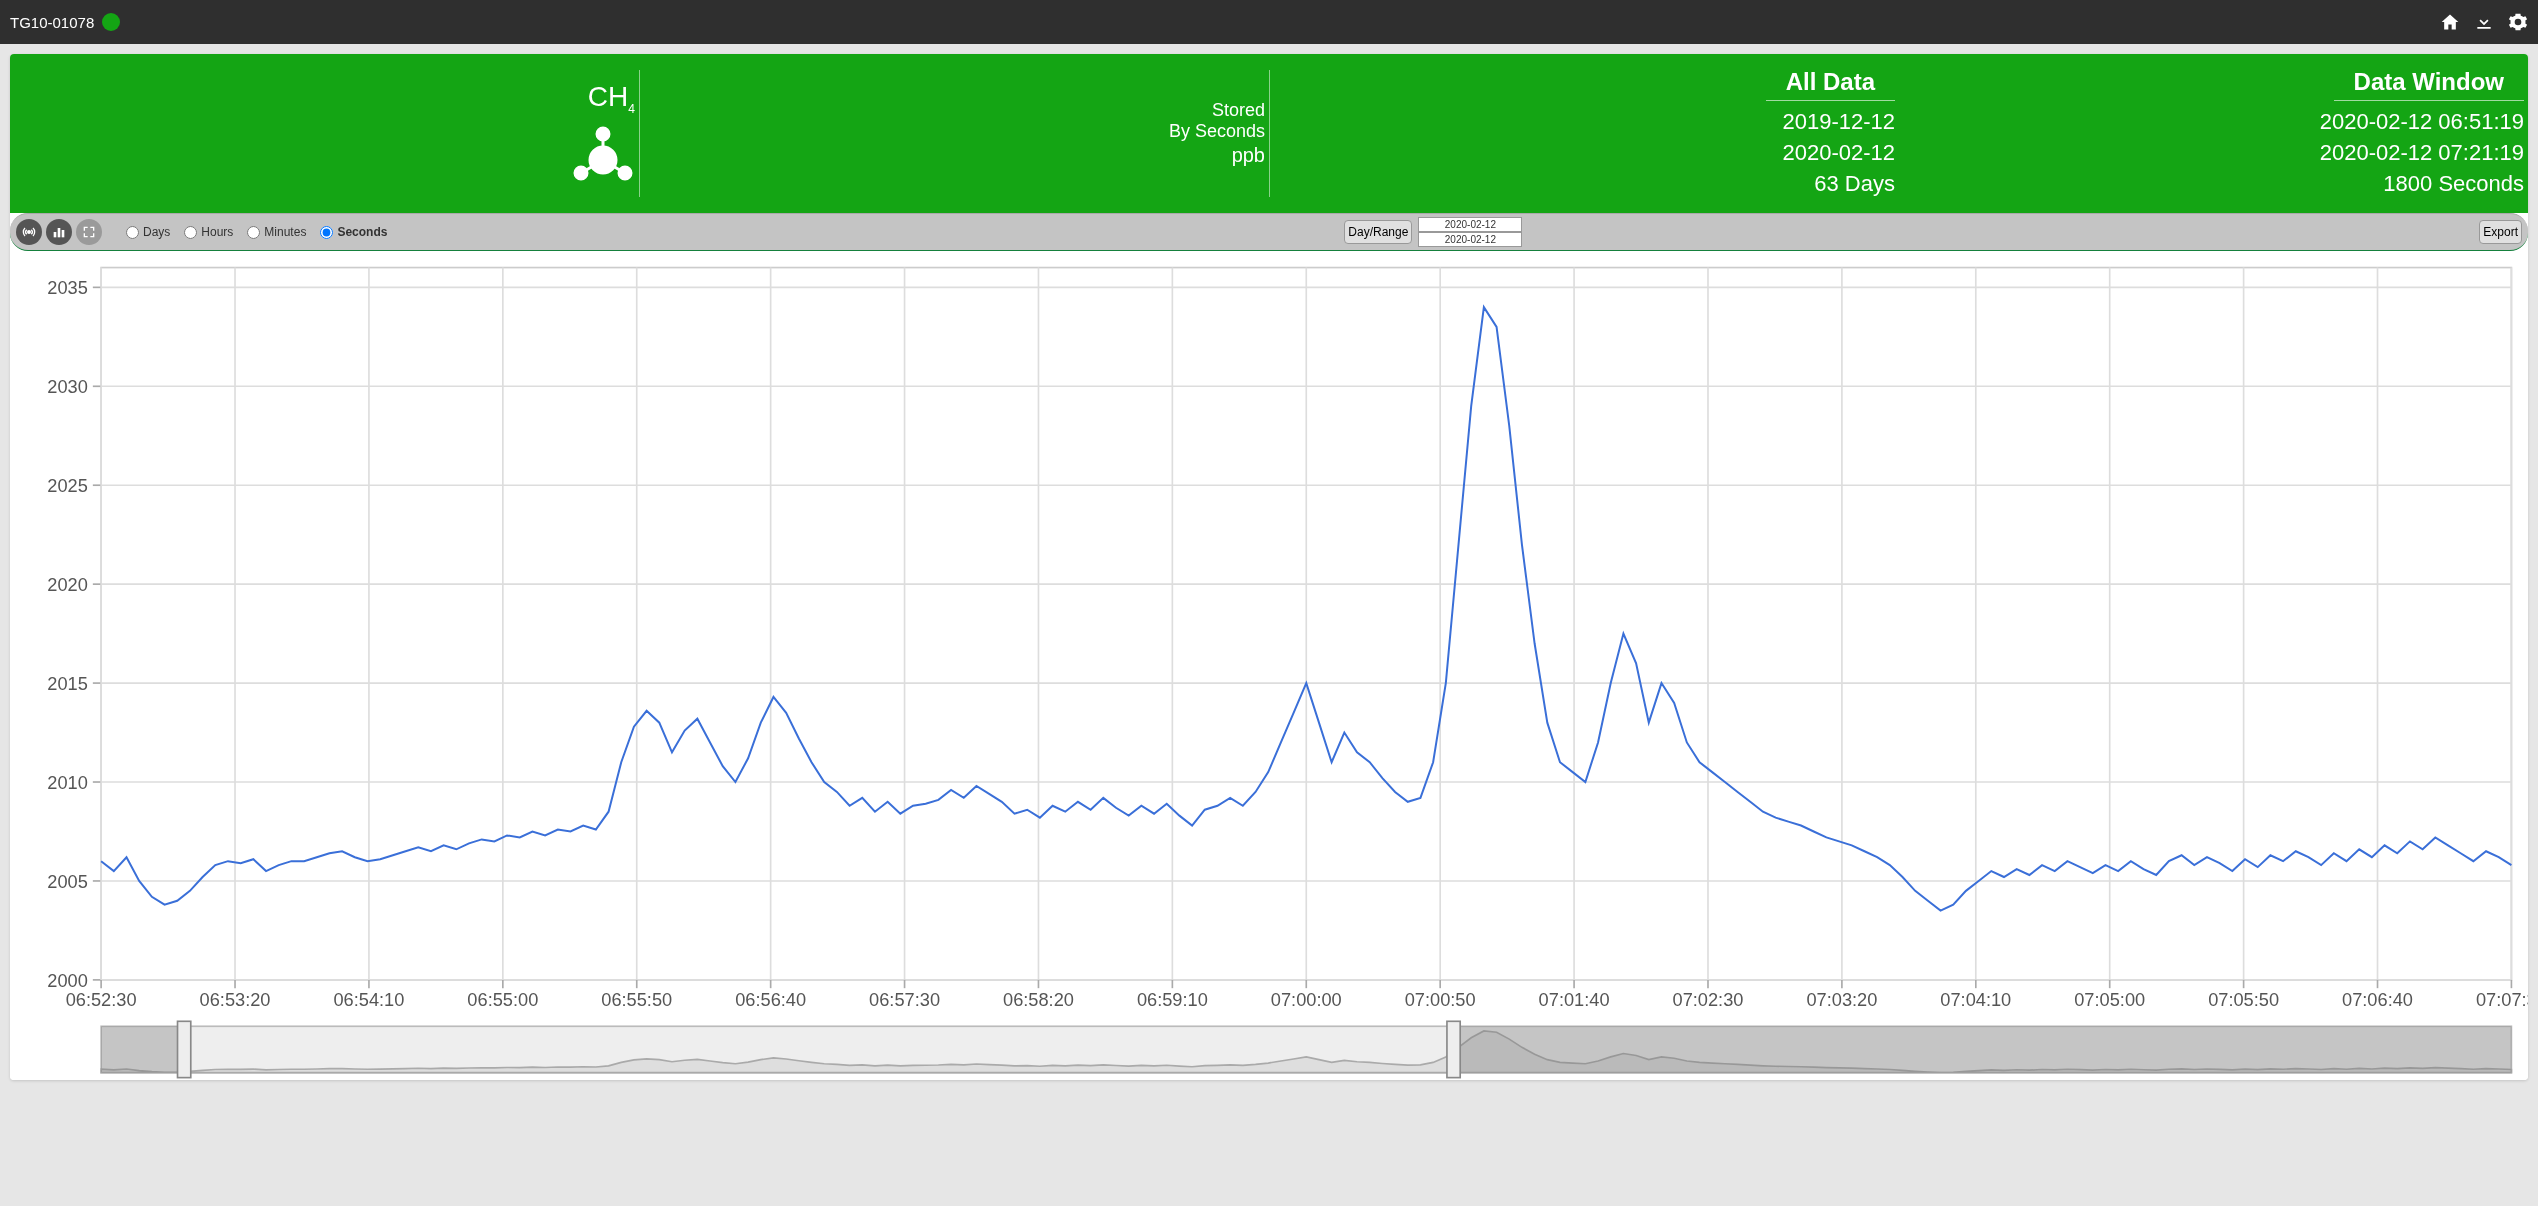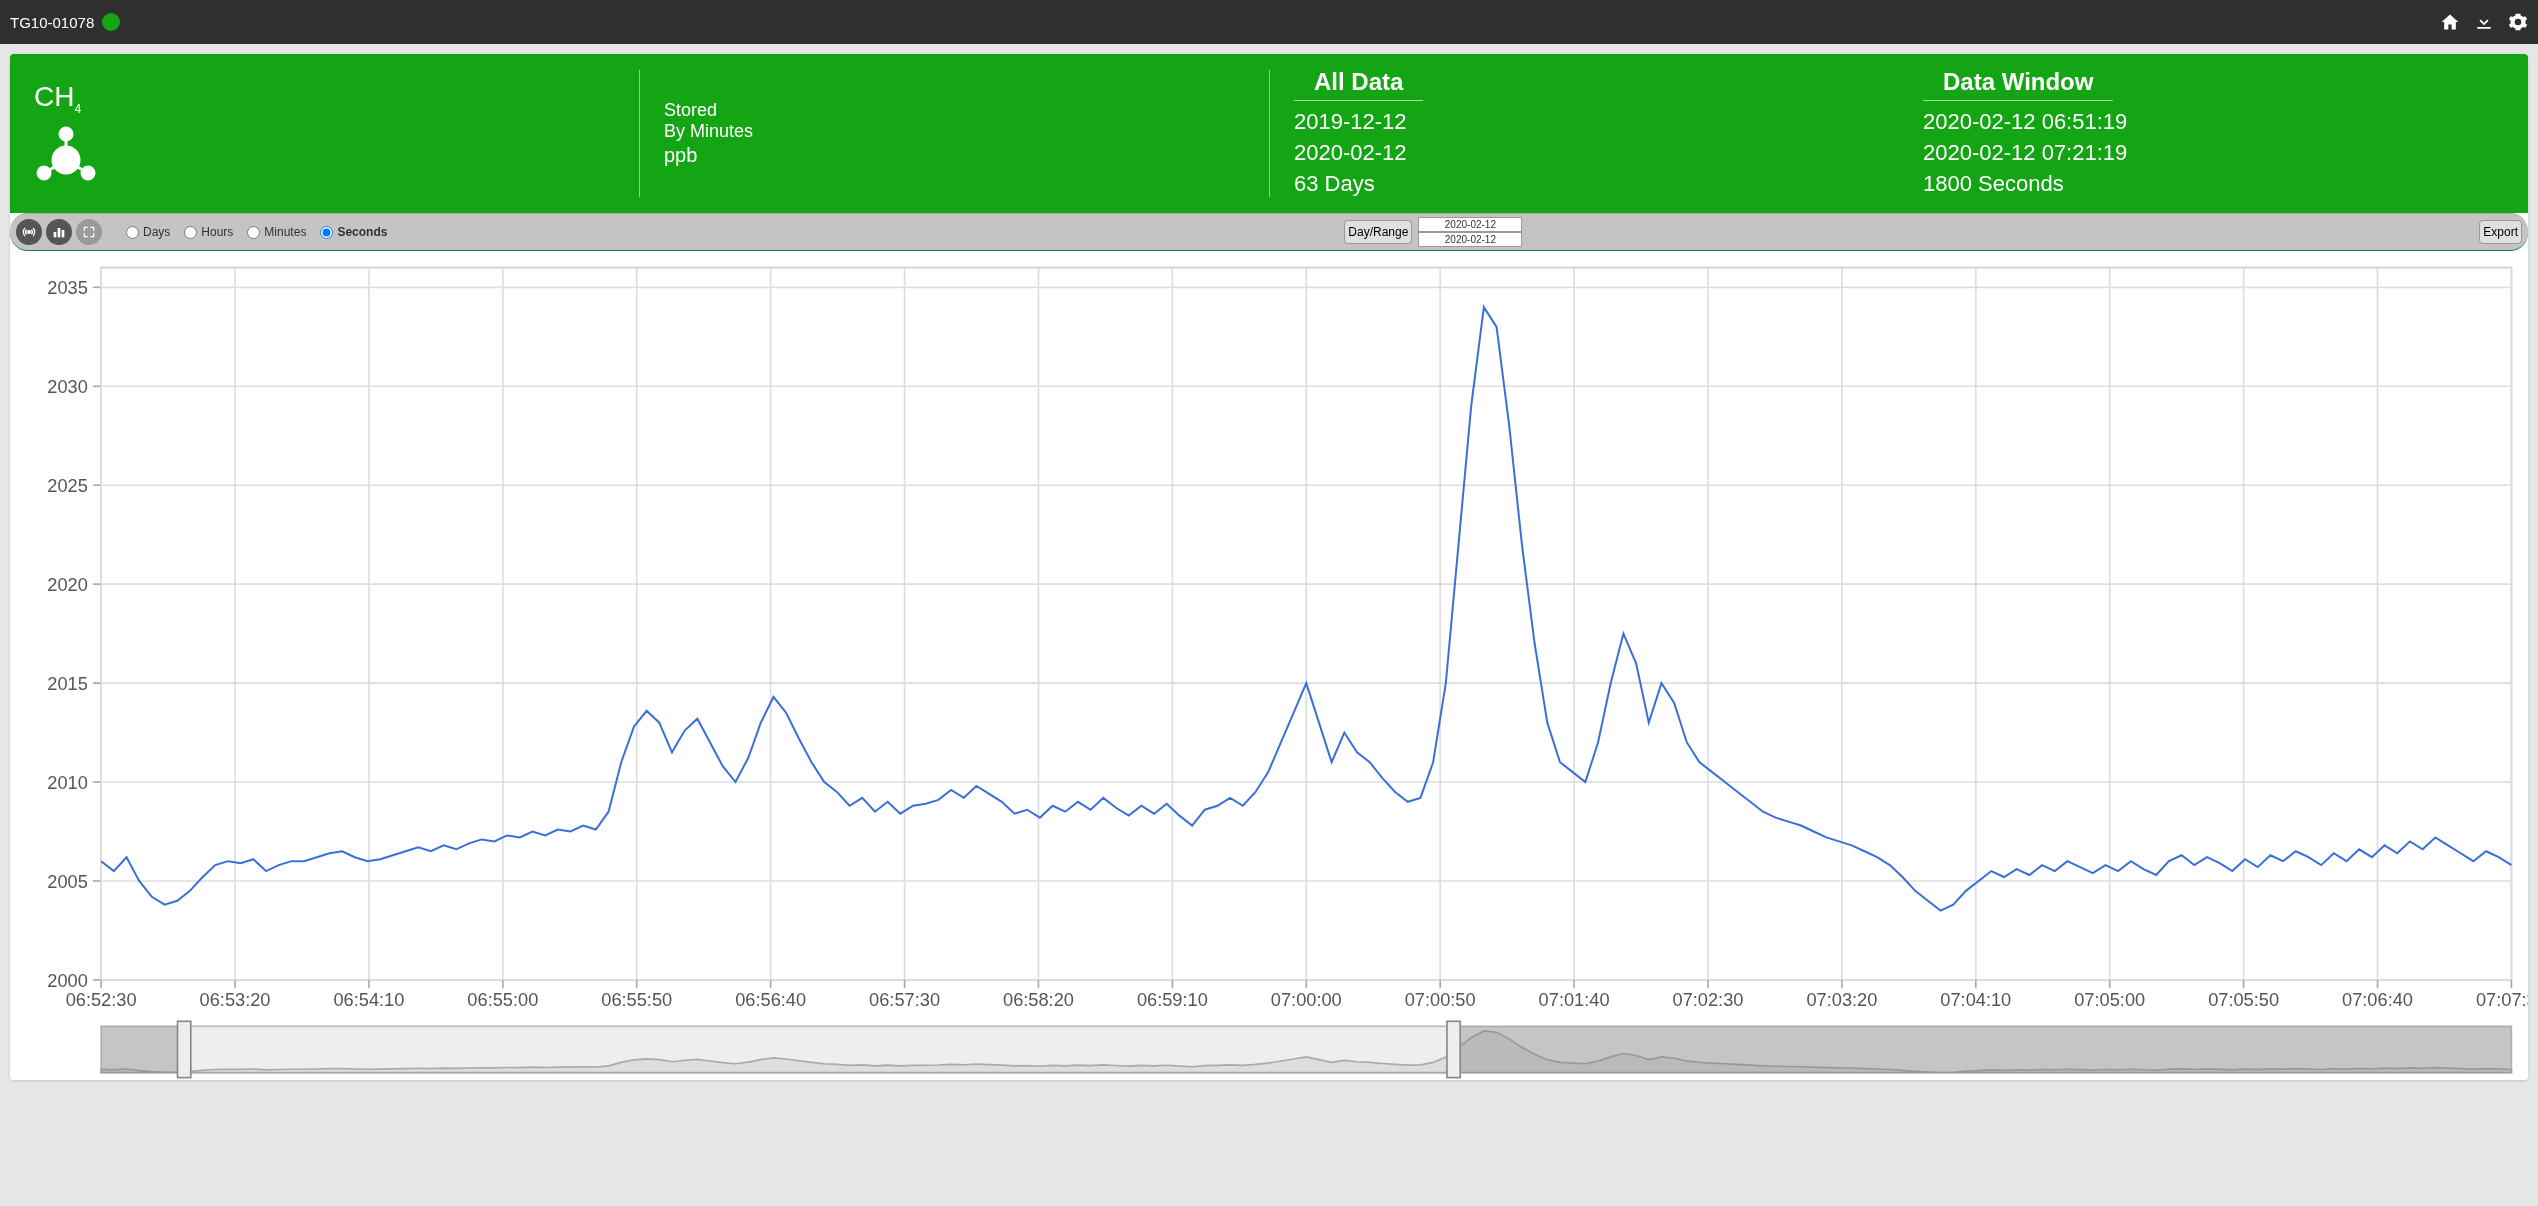--- a/index.html
+++ b/index.html
@@ -6,21 +6,21 @@
   
   .topbar{background:#2f2f2f;color:#fff;height:44px;display:flex;align-items:center;padding:0 10px;font-size:15px;}
   .topbar .title{margin-right:8px;}
   .status-dot{width:18px;height:18px;border-radius:50%;background:#14a514;display:inline-block;}
   .topbar .spacer{flex:1;}
   .topbar .ticon{width:20px;height:20px;fill:#fff;cursor:pointer;margin-left:14px;}
   
   .container{margin:10px;border-radius:4px;overflow:hidden;box-shadow:0 1px 3px rgba(0,0,0,.15);background:#fff;}
   
   .greenhead{background:#14a514;color:#fff;display:flex;min-height:150px;}
-  .gh-col{flex:1;display:flex;flex-direction:column;align-items:flex-start;justify-content:center;padding:14px 24px;position:relative;}
+  .gh-col{flex:1;display:flex;flex-direction:column;align-items:flex-end;justify-content:center;padding:14px 4px;position:relative;}
   .gh-sep{width:1px;background:rgba(255,255,255,.5);margin:16px 0;}
   .gh-col .big1{font-size:28px;}
   .gh-col .big2{font-size:18px;}
   .gh-col .big3{font-size:24px;border-bottom:1px solid rgba(255,255,255,.6);padding:0 20px 4px;margin-bottom:6px;font-weight:bold;}
   .gh-col .med{font-size:22px;line-height:1.4;}
   .gh-col .small{font-size:20px;margin-top:2px;}
   .gh-sub{font-size:12px;vertical-align:sub;}
   
   .mol{margin-top:6px;}
   
@@ -78,21 +78,21 @@
           <circle cx="32" cy="38" r="13"></circle>
           <circle cx="32" cy="12" r="6"></circle>
           <circle cx="10" cy="51" r="6"></circle>
           <circle cx="54" cy="51" r="6"></circle>
         </g>
       </svg>
     </div>
     <div class="gh-sep"></div>
     <div class="gh-col">
       <div class="big2">Stored</div>
-      <div class="big2">By Minutes</div>
+      <div class="big2">By Seconds</div>
       <div class="small">ppb</div>
     </div>
     <div class="gh-sep"></div>
     <div class="gh-col">
       <div class="big3">All Data</div>
       <div class="med">2019-12-12</div>
       <div class="med">2020-02-12</div>
       <div class="med">63 Days</div>
     </div>
     <div class="gh-col">

